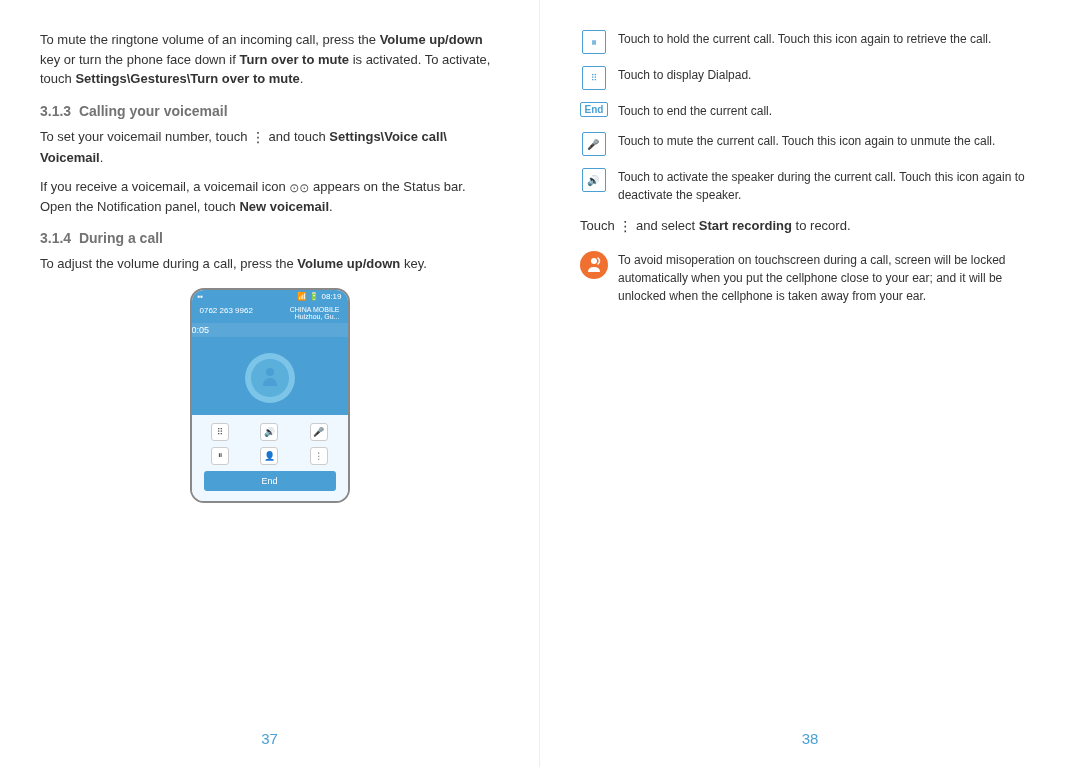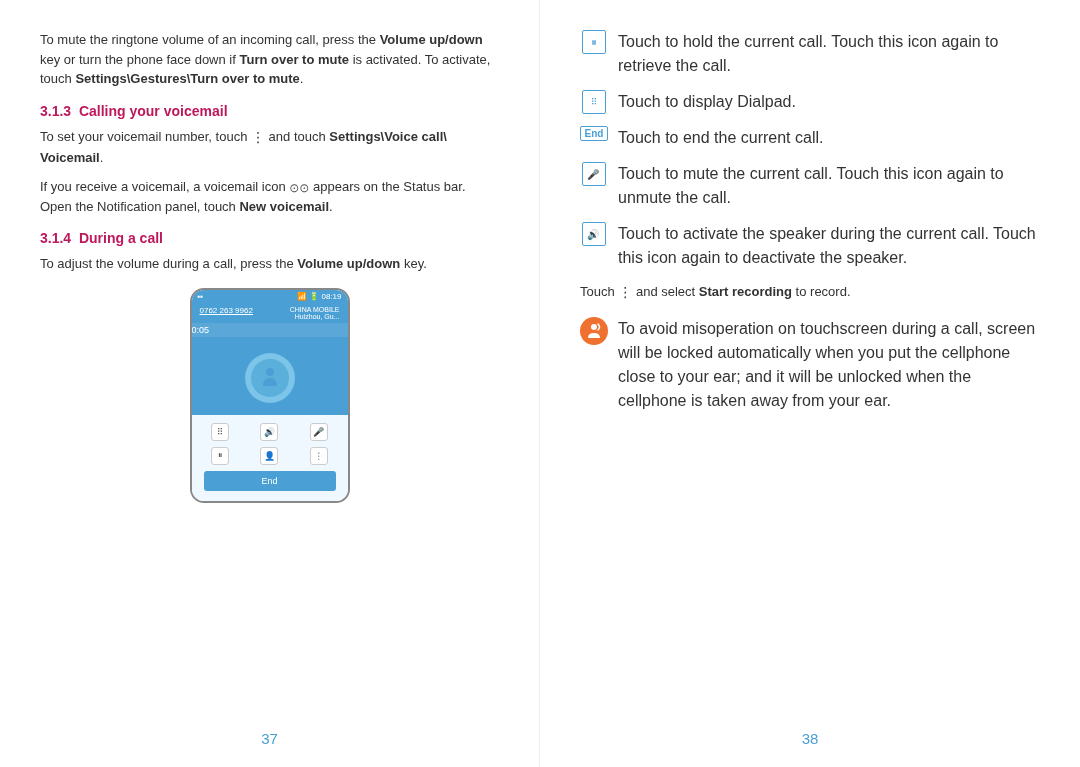--- a/index.html
+++ b/index.html
@@ -32,21 +32,21 @@
     p { margin-bottom: 10px; line-height: 1.5; }
     b, strong { font-weight: bold; }
 
     .section-heading {
       color: #4a9fd4;
       font-weight: bold;
       font-size: 14px;
       margin-top: 14px;
       margin-bottom: 8px;
     }
-    .section-heading span { color: #be185d; }
+    .section-heading span { color: #737373; }
 
     .inline-icon {
       display: inline-block;
       background: #4a9fd4;
       color: #fff;
       font-size: 10px;
       padding: 1px 4px;
       border-radius: 2px;
       font-weight: bold;
       vertical-align: middle;
@@ -76,21 +76,21 @@
       font-size: 8px;
     }
     .phone-call-bar {
       background: #4a9fd4;
       color: #fff;
       display: flex;
       justify-content: space-between;
       padding: 3px 8px;
       font-size: 8px;
     }
-    .phone-call-bar .left { text-align: left; text-decoration: underline; }
+    .phone-call-bar .left { text-align: left; }
     .phone-call-bar .right { text-align: right; font-size: 7px; }
     .phone-timer {
       background: #5ba8d8;
       color: #fff;
       padding: 2px 0;
       font-size: 9px;
     }
     .phone-avatar-area {
       background: #4a9fd4;
       display: flex;
@@ -205,21 +205,21 @@
       border: 1.5px solid #4a9fd4;
       color: #4a9fd4;
       font-size: 10px;
       font-weight: bold;
       padding: 1px 4px;
       border-radius: 2px;
     }
     .icon-desc {
       flex: 1;
       line-height: 1.5;
-      font-size: 16px;
+      font-size: 12px;
     }
     .orange-icon {
       width: 28px;
       height: 28px;
       background: #f07030;
       border-radius: 50%;
       display: flex;
       align-items: center;
       justify-content: center;
       color: #fff;

